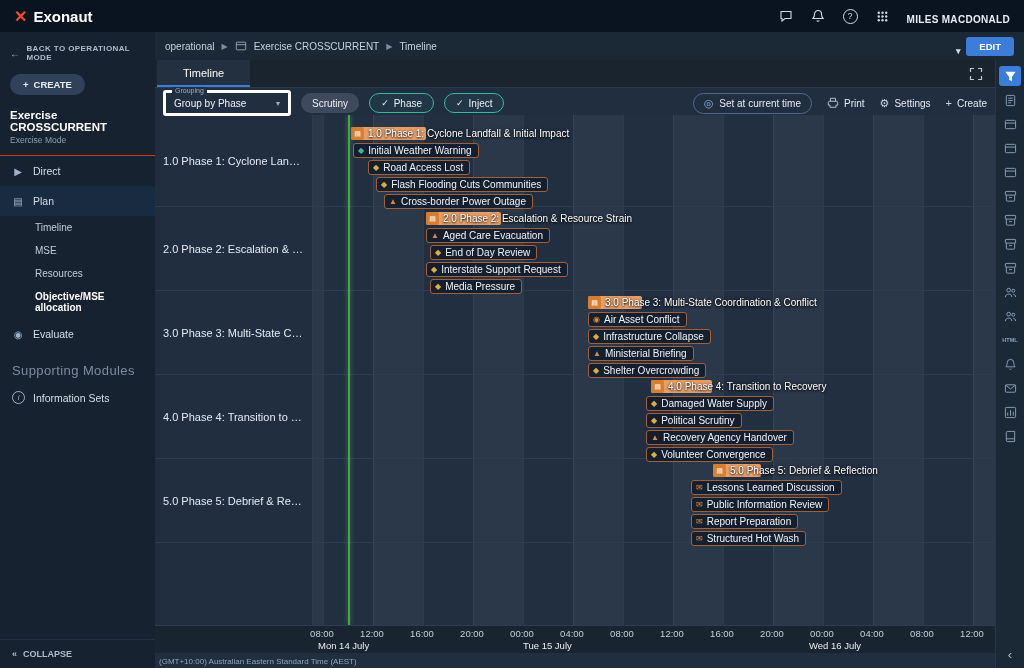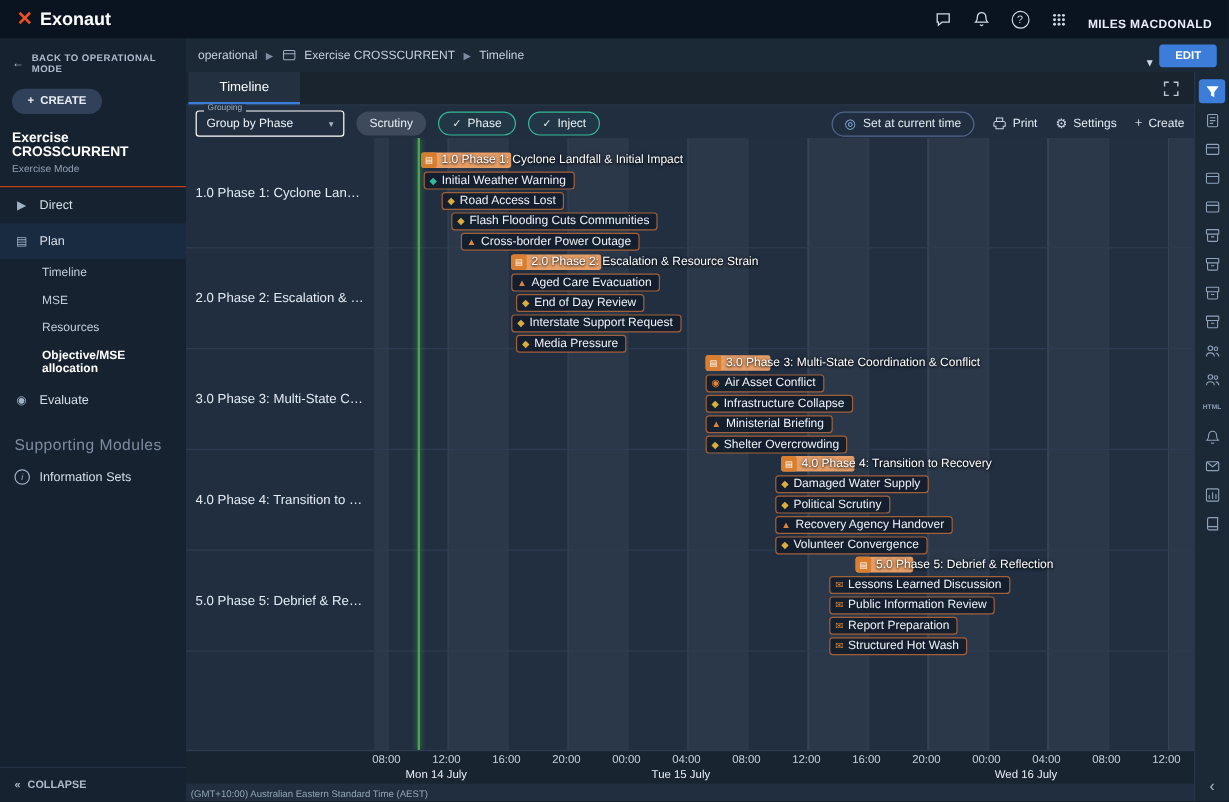--- a/index.html
+++ b/index.html
@@ -45,21 +45,21 @@
   .rail-btn.active{background:var(--accent);color:#fff;}
   .rail-html{font-size:5.5px;font-weight:bold;}
   .rail-collapse{margin-top:auto;color:#aebccd;font-size:13px;cursor:pointer;}
 
   .tabbar{height:28px;background:#19242f;border-bottom:1px solid #2b3a4e;display:flex;align-items:flex-end;position:relative;box-sizing:border-box;}
   .tab{height:27px;padding:0 26px;display:flex;align-items:center;background:#22303f;color:#fff;font-size:11px;border-bottom:2px solid var(--accent);box-sizing:border-box;margin-left:2px;cursor:pointer;}
   .fullscreen-btn{position:absolute;right:12px;top:7px;color:#b9c6d6;cursor:pointer;}
 
   .toolbar{height:27px;display:flex;align-items:center;justify-content:space-between;padding:3px 8px 0;box-sizing:border-box;}
   .tb-left{display:flex;align-items:center;gap:10px;}
-  .grouping{position:relative;border:1px solid #ffffff;border-radius:3px;height:20px;display:flex;align-items:center;padding:0 8px;min-width:106px;cursor:pointer;}
+  .grouping{position:relative;border:3px solid #ffffff;border-radius:3px;height:20px;display:flex;align-items:center;padding:0 8px;min-width:106px;cursor:pointer;}
   .grouping-label{position:absolute;top:-6px;left:6px;font-size:7px;color:#9fb0c3;background:#202e3f;padding:0 3px;}
   .grouping-value{font-size:10px;color:#eef3f9;margin-right:12px;}
   .grouping-caret{font-size:8px;color:#9fb0c3;margin-left:auto;}
   .chip{display:flex;align-items:center;gap:5px;height:20px;padding:0 11px;border-radius:11px;font-size:10px;color:#e8eef5;box-sizing:border-box;cursor:pointer;}
   .chip.plain{background:#3e4a5b;}
   .chip.checked{border:1px solid var(--teal);background:rgba(55,185,154,0.07);}
   .chip .ck{font-size:9px;}
   .tb-right{display:flex;align-items:center;gap:15px;font-size:10px;color:#e4ebf3;}
   .btn-outline{display:flex;align-items:center;gap:6px;border:1px solid #53688a;border-radius:12px;height:21px;padding:0 10px;box-sizing:border-box;cursor:pointer;}
   .target-ic{color:#8fb8e8;font-size:11px;}
@@ -82,21 +82,21 @@
   .ph-ic{width:13px;height:13px;background:var(--phase_dark);border-radius:2px;color:#fff;font-size:7px;display:flex;align-items:center;justify-content:center;flex:none;}
   .ph-lb{position:absolute;left:17px;white-space:nowrap;font-size:10px;color:#fff;text-shadow:0 1px 2px rgba(0,0,0,.85),0 0 3px rgba(0,0,0,.6);}
   .pill{position:absolute;height:13px;display:inline-flex;align-items:center;gap:4px;background:rgba(18,28,43,0.88);border:1px solid var(--pill_border);border-radius:3px;padding:0 6px 0 4px;z-index:3;white-space:nowrap;cursor:pointer;}
   .p-ic{font-size:8px;line-height:1;}
   .c-teal{color:var(--teal);} .c-gold{color:var(--gold);} .c-orange{color:var(--orange);}
   .p-tx{font-size:10px;color:#eef3f9;}
 
   .axis{height:27px;background:#18242f;border-top:1px solid #2d3c52;position:relative;}
   .axis-inner{position:absolute;left:157px;right:0;top:0;bottom:0;}
   .tick{position:absolute;top:2px;transform:translateX(-50%);font-size:9.5px;color:#c4d0de;}
-  .day{position:absolute;top:14px;font-size:9.5px;color:#e8eef5;margin-left:20px;}
+  .day{position:absolute;top:14px;font-size:9.5px;color:#e8eef5;}
   .footer-tz{height:16px;display:flex;align-items:center;padding-left:4px;font-size:8px;color:#93a5b8;}
 </style>
 </head>
 <body>
 
 <div class="app">
 
   <header class="topbar">
     <div class="logo">
       <span class="logo-x">✕</span>

